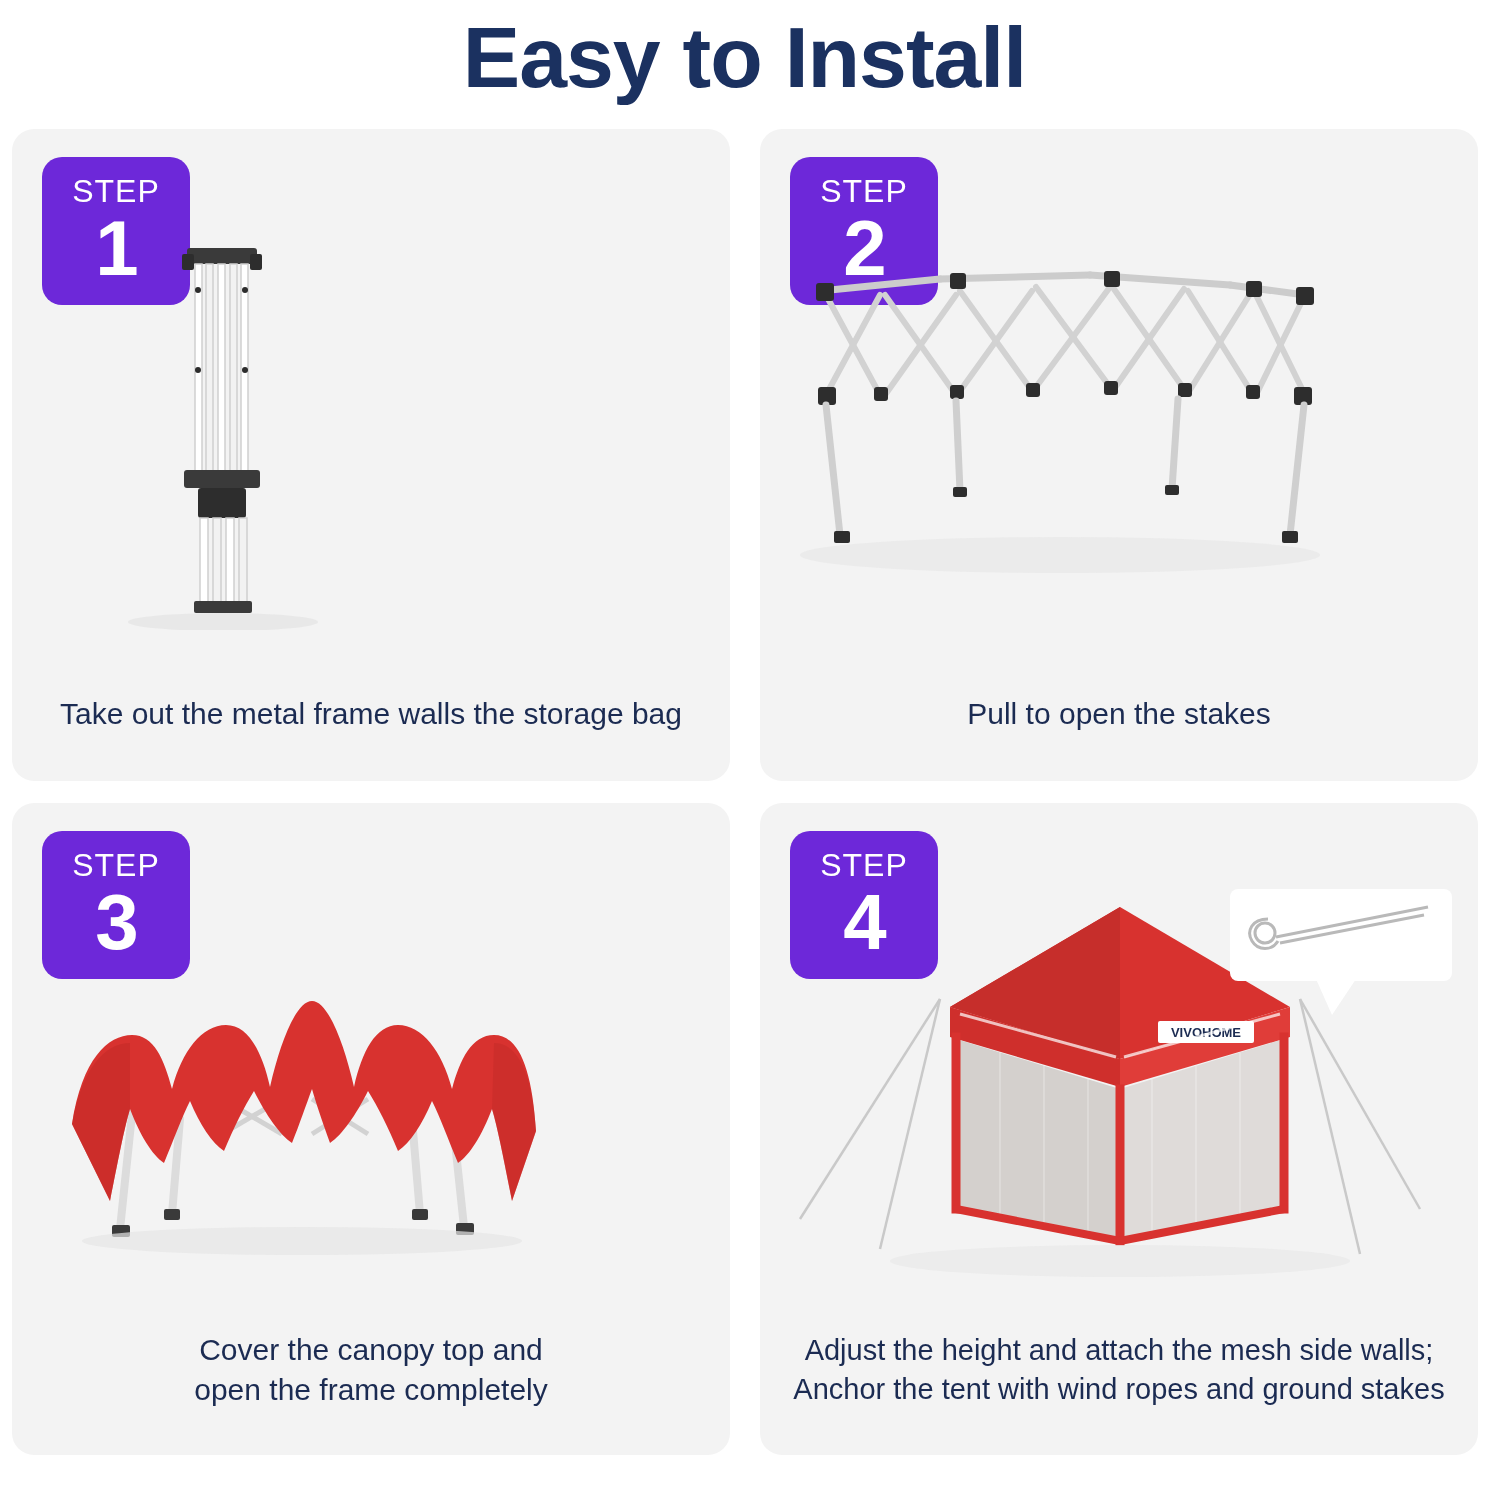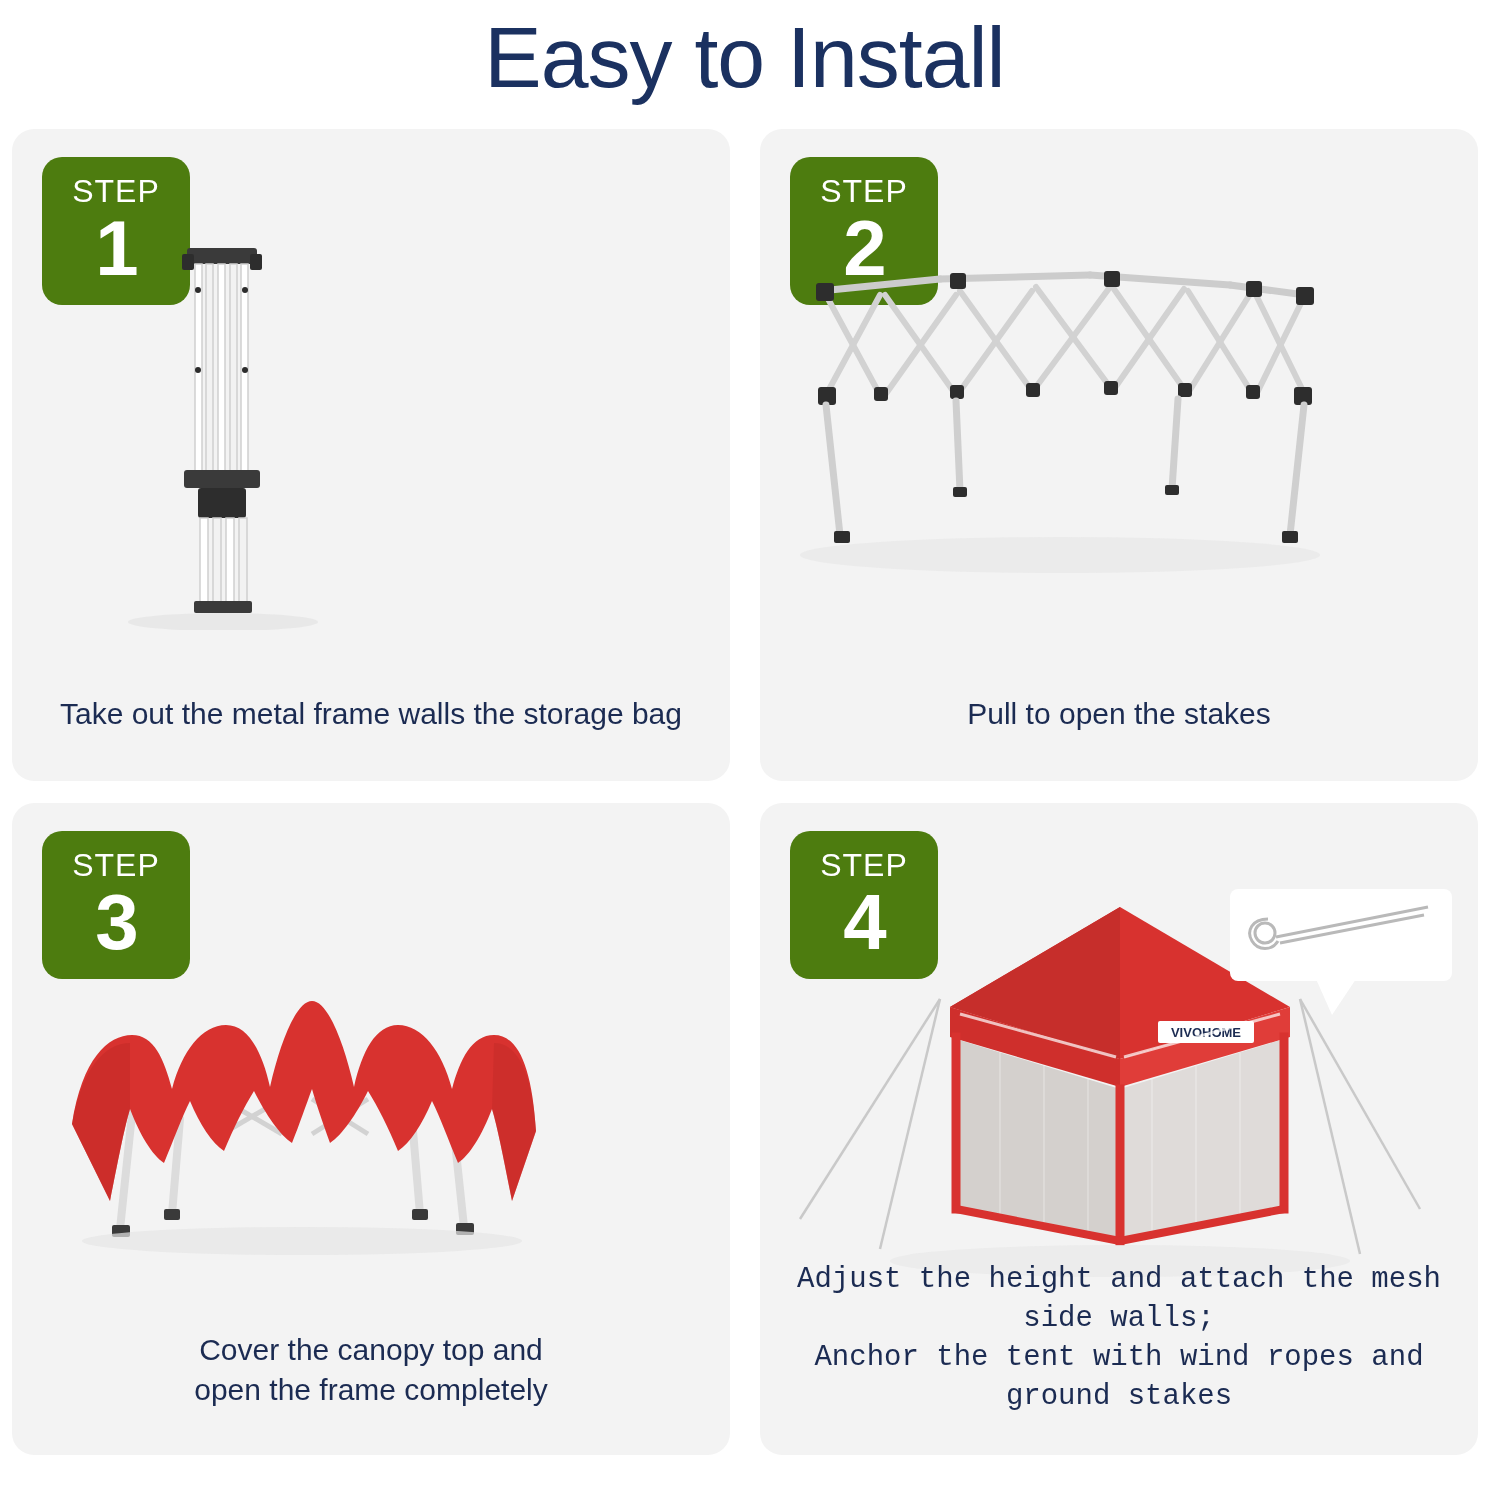--- a/index.html
+++ b/index.html
@@ -13,21 +13,21 @@
     height: 1500px;
     font-family: "Liberation Sans", sans-serif;
     color: #1b2b52;
     overflow: hidden;
     position: relative;
   }
 
   .page-title {
     text-align: center;
     font-size: 86px;
-    font-weight: normal;
+    font-weight: bold;
     letter-spacing: -1px;
     color: #1b3160;
     margin: 10px 0 24px 0;
     line-height: 1.1;
   }
 
   .grid {
     display: grid;
     grid-template-columns: 718px 718px;
     grid-template-rows: 652px 652px;
@@ -41,21 +41,21 @@
     position: relative;
     overflow: hidden;
   }
 
   .step-badge {
     position: absolute;
     top: 28px;
     left: 30px;
     width: 148px;
     height: 148px;
-    background: #4d7c0f;
+    background: #6d28d9;
     border-radius: 20px;
     color: #ffffff;
     display: flex;
     flex-direction: column;
     align-items: center;
     justify-content: center;
     line-height: 1;
   }
   .step-word {
     font-size: 32px;
@@ -85,21 +85,21 @@
     position: absolute;
     left: 24px;
     right: 24px;
     bottom: 46px;
     text-align: center;
     font-size: 30px;
     line-height: 1.35;
     color: #1b2b52;
     white-space: pre-line;
   }
-  .card-4 .caption { bottom: 38px; font-size: 29px; font-family: Liberation Mono, monospace; }
+  .card-4 .caption { bottom: 45px; font-size: 29px; }
   .card-3 .caption { bottom: 44px; }
 </style>
 </head>
 <body>
 
 <h1 class="page-title">Easy to Install</h1>
 
 <div class="grid">
 
   <div class="card card-1">

